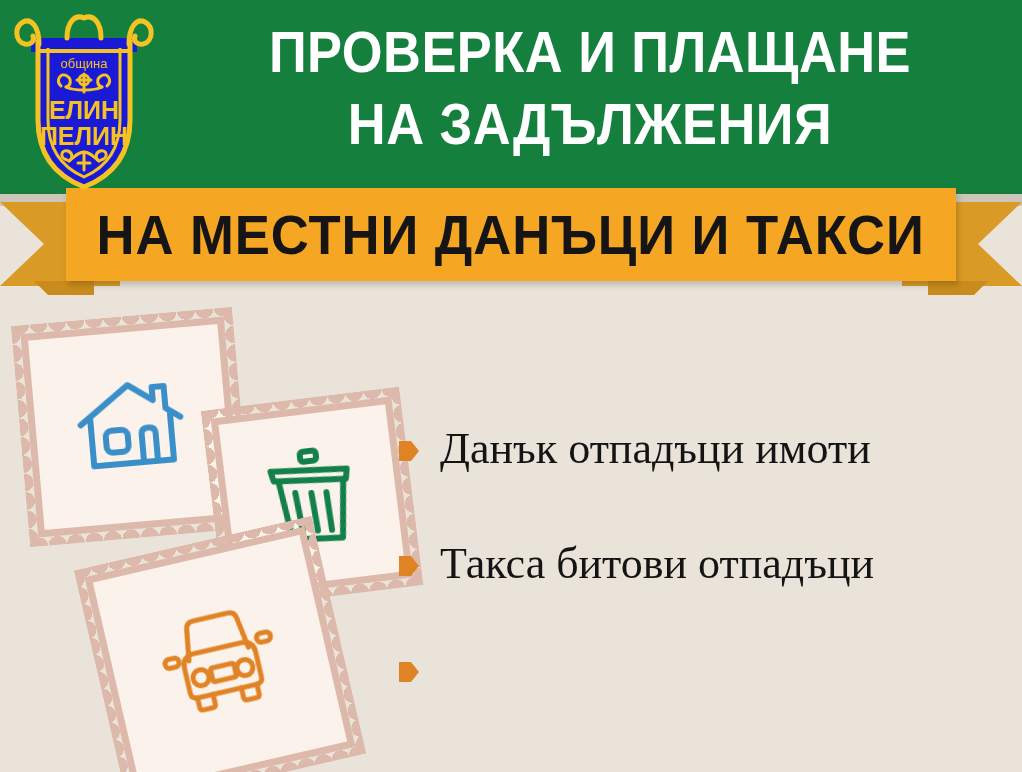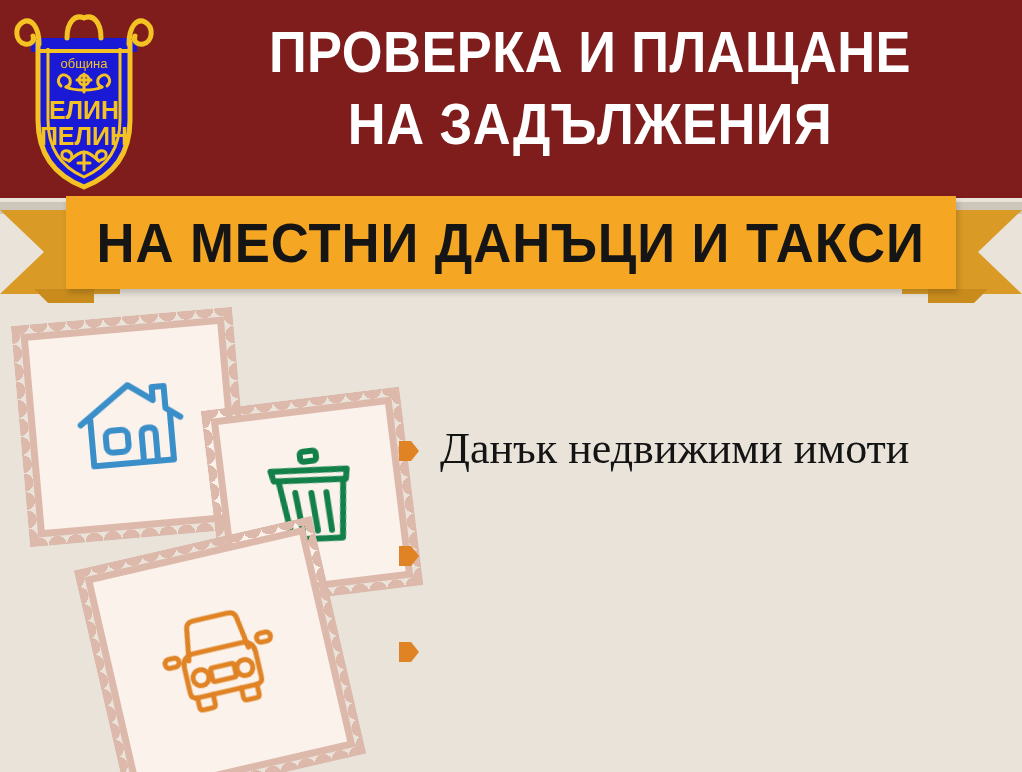--- a/index.html
+++ b/index.html
@@ -13,21 +13,21 @@
   #poster{
     position:absolute;inset:0;
     width:1022px;height:772px;
     background:#e9e3da;
     overflow:hidden;
   }
 
   
   .header{
     position:absolute;left:0;top:0;width:1022px;height:198px;
-    background:#7f1d1d;
+    background:#15803d;
     z-index:3;
   }
   .header-title{
     position:absolute;left:170px;top:16px;width:840px;
     text-align:center;
     color:#ffffff;
     font-family:"Liberation Sans", sans-serif;
     font-weight:bold;
     font-size:57px;
     line-height:72px;
@@ -38,21 +38,21 @@
   }
 
   
   .logo{
     position:absolute;left:9px;top:8px;width:150px;height:184px;
     z-index:5;
   }
   .logo svg{display:block;width:150px;height:184px;}
 
   
-  .ribbon{position:absolute;left:0;top:192px;width:1022px;height:120px;z-index:4;}
+  .ribbon{position:absolute;left:0;top:184px;width:1022px;height:120px;z-index:4;}
   .ribbon-tail{
     position:absolute;top:18px;width:120px;height:84px;
     background:#d99b26;
   }
   .ribbon-tail.left{
     left:0px;
     clip-path:polygon(0 0,120px 0,120px 84px,0 84px,44px 42px);
   }
   .ribbon-tail.right{
     right:0px;
@@ -257,29 +257,30 @@
   </div>
 
   <div class="list">
 
     <div class="list-item">
       <span class="bullet">
         <svg viewBox="0 0 22 26" xmlns="http://www.w3.org/2000/svg">
           <path d="M1 3 L13 3 L21 13 L13 23 L1 23 Z" fill="#e08324"></path>
         </svg>
       </span>
-      <span class="list-label">Данък недвижими имоти</span>
+      <span class="list-label">Данък отпадъци имоти</span>
     </div>
 
     <div class="list-item">
       <span class="bullet">
         <svg viewBox="0 0 22 26" xmlns="http://www.w3.org/2000/svg">
           <path d="M1 3 L13 3 L21 13 L13 23 L1 23 Z" fill="#e08324"></path>
         </svg>
       </span>
+      <span class="list-label">Такса битови отпадъци</span>
     </div>
 
     <div class="list-item">
       <span class="bullet">
         <svg viewBox="0 0 22 26" xmlns="http://www.w3.org/2000/svg">
           <path d="M1 3 L13 3 L21 13 L13 23 L1 23 Z" fill="#e08324"></path>
         </svg>
       </span>
     </div>
 

